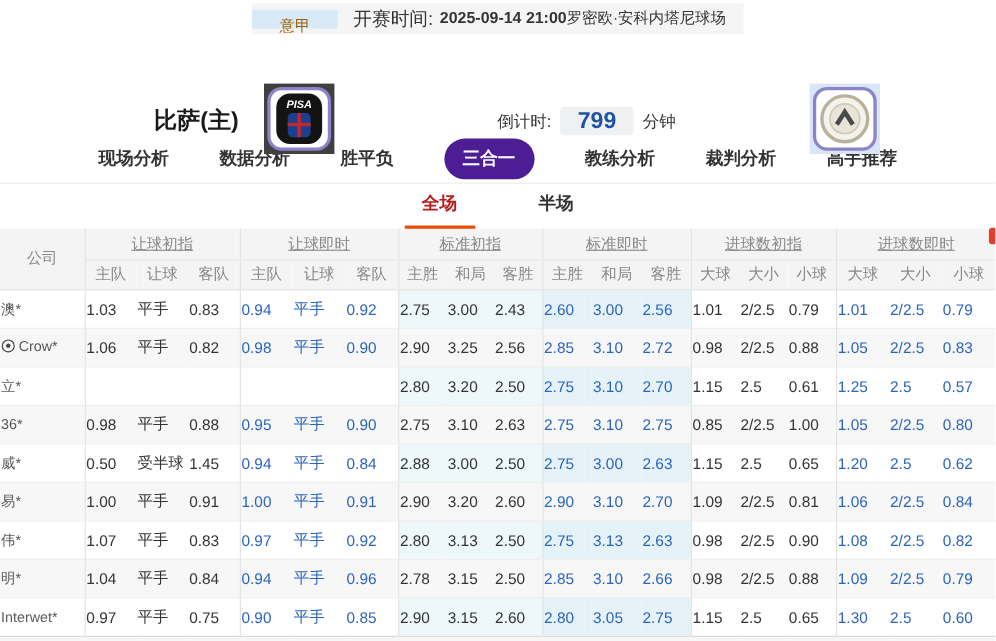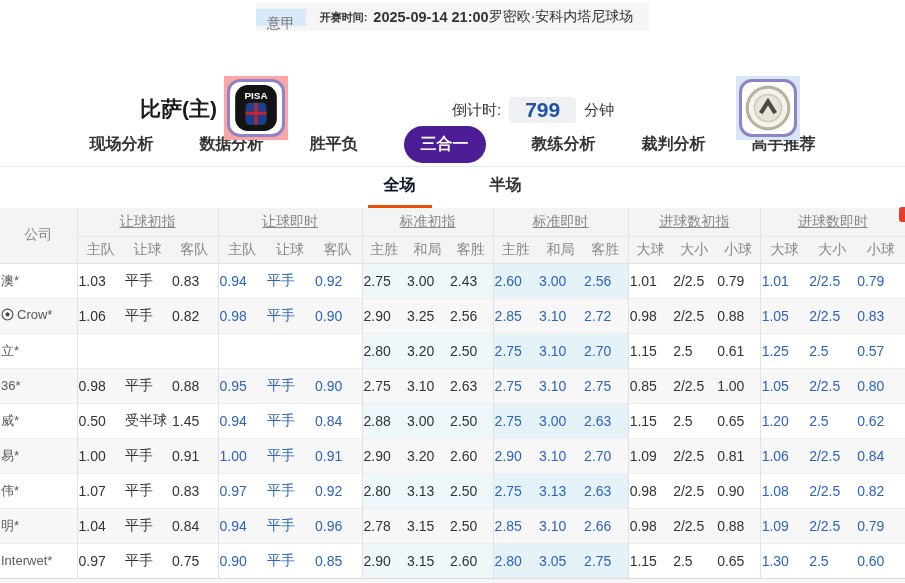--- a/index.html
+++ b/index.html
@@ -5,48 +5,48 @@
   * { box-sizing: border-box; }
   html,body { margin:0; padding:0; }
   body {
     width:905px; height:583px; overflow:hidden; position:relative;
     background:#fff; font-family:"Liberation Sans", sans-serif; color:#333;
   }
 
   
   .top-strip-wrap { display:flex; justify-content:center; padding-top:3px; }
   .top-strip { display:flex; align-items:center; background:#f5f5f5; height:28px; padding-right:16px; }
-  .league-badge { background:#d8e9f7; color:#737373; font-size:14px; height:17px; line-height:28px; padding:0 11px; }
-  .kick-label { font-weight:bold; font-size:11px; margin-left:14px; }
+  .league-badge { background:#d8e9f7; color:#a16207; font-size:14px; height:17px; line-height:28px; padding:0 25px; }
+  .kick-label { font-weight:normal; font-size:17px; margin-left:14px; }
   .kick-time  { font-weight:bold; font-size:14.5px; margin-left:6px; }
   .venue { font-size:14px; color:#333; }
 
   
   .match-header { position:relative; height:92px; }
   .team-name { position:absolute; font-size:21px; font-weight:bold; color:#1a1a1a; top:64px; white-space:nowrap; }
   .home-name { left:140px; }
   .away-name { left:806px; }
   .logo-box { position:absolute; top:45px; width:64px; height:64px; padding:3px; display:flex; }
-  .logo-box.home { left:224px; background:#fca5a5; }
+  .logo-box.home { left:240px; background:#404040;font-style:italic; }
   .logo-box.away { left:736px; background:#d9e6f7; }
   .logo-inner { flex:1; background:#fff; border:3px solid #8d83c9; border-radius:13px; display:flex; align-items:center; justify-content:center; overflow:hidden; }
   .countdown { position:absolute; left:452px; top:66px; display:flex; align-items:center; gap:8px; font-size:15px; }
   .countdown-value { background:#eef0f2; border-radius:4px; padding:1px 16px; color:#1e52a8; font-size:21px; font-weight:bold; }
 
   
   .nav-tab-bar { height:44px; display:flex; justify-content:center; align-items:center; gap:46px;
     border-bottom:1px solid #e9e9e9; font-size:16px; font-weight:bold; color:#333; }
   .nav-tab { cursor:pointer; white-space:nowrap; }
   .nav-tab.active { background:#4c1d95; color:#fff; padding:8px 17px; border-radius:20px; }
 
   
   .sub-tab-bar { height:41px; display:flex; justify-content:center; align-items:flex-end; gap:62px;
     font-size:16px; font-weight:bold; color:#333; }
   .sub-tab { position:relative; padding:0 6px 12px; cursor:pointer; }
-  .sub-tab.active { color:#0f172a; }
+  .sub-tab.active { color:#b91c1c; }
   .sub-tab.active::after { content:""; position:absolute; left:-10px; right:-10px; bottom:0; height:3px; background:#e85009; }
 
   
   table { width:905px; border-collapse:collapse; table-layout:fixed; font-size:14px; }
   thead th { background:#f4f4f4; color:#888; font-weight:normal; font-size:14px; }
   thead tr.r1 th { height:28px; }
   thead tr.r2 th { height:27px; }
   thead th.group { border-bottom:1px solid #e7e7e7;text-decoration:underline; }
   thead tr.r2 th { border-bottom:1px solid #e0e0e0; }
   th.co { border-bottom:1px solid #e0e0e0; }

